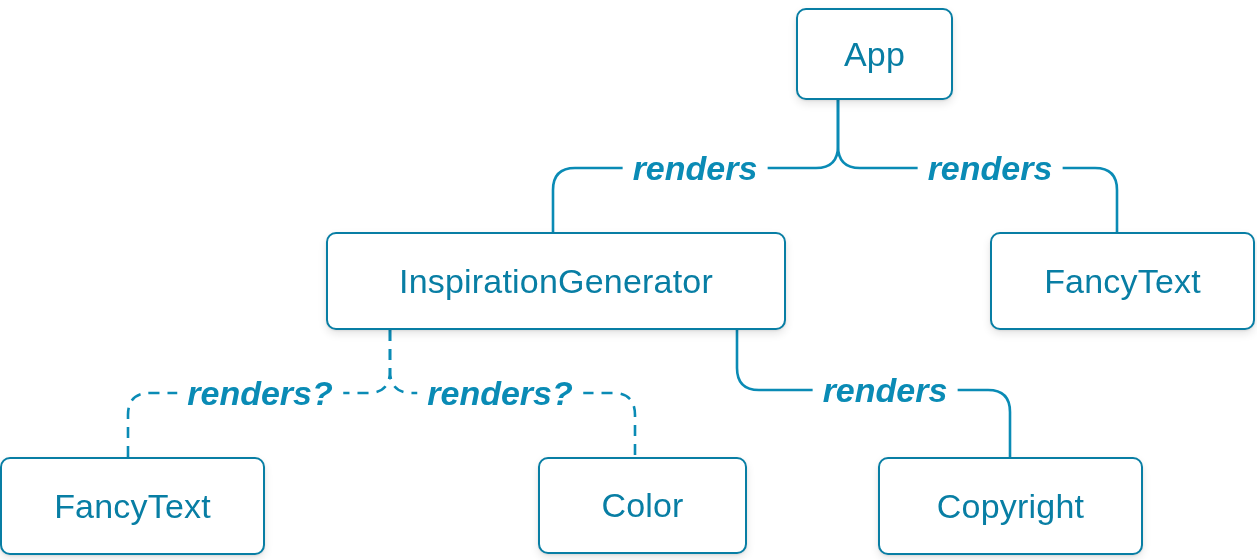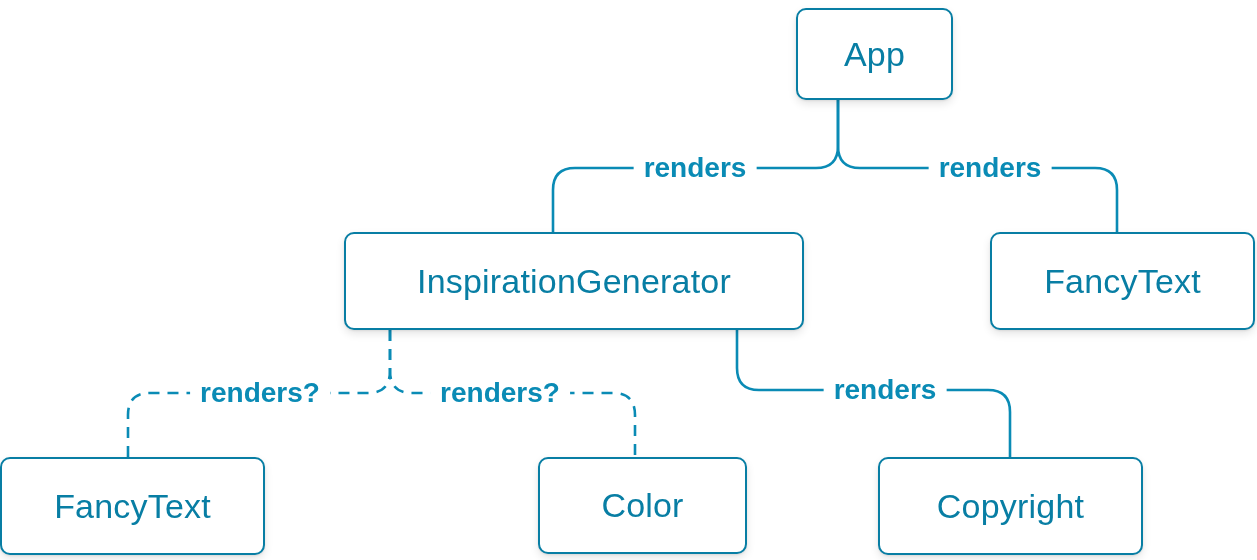--- a/index.html
+++ b/index.html
@@ -44,43 +44,44 @@
     box-shadow: 0 4px 8px rgba(0,0,0,0.10), 0 1px 2px rgba(0,0,0,0.08);
     box-sizing: border-box;
     white-space: nowrap;
   }
   .edge-label {
     position: absolute;
     transform: translate(-50%, -50%);
     background: #ffffff;
     padding: 2px 10px;
     color: #0a8bb5;
-    font-size: 28px;
+    font-size: 34px;
     font-weight: 600;
     white-space: nowrap;
+    font-style: italic;
   }
 </style>
 </head>
 <body>
 
 <div class="canvas">
 
   <svg class="edges-svg" viewBox="0 0 1257 560" xmlns="http://www.w3.org/2000/svg">
     <path class="edge solid" d="M 838 100 V 146 Q 838 168 816 168 H 575 Q 553 168 553 190 V 232"></path>
     <path class="edge solid" d="M 838 100 V 146 Q 838 168 860 168 H 1095 Q 1117 168 1117 190 V 232"></path>
     <path class="edge dashed" d="M 390 330 V 371 Q 390 393 368 393 H 150 Q 128 393 128 415 V 457"></path>
     <path class="edge dashed" d="M 390 330 V 371 Q 390 393 412 393 H 613 Q 635 393 635 415 V 457"></path>
     <path class="edge solid" d="M 737 330 V 368 Q 737 390 759 390 H 988 Q 1010 390 1010 412 V 457"></path>
   </svg>
 
   <div class="node" style="left:760px; top:8px; width:157px; height:92px;margin-left:36px;">
     <span>App</span>
   </div>
 
-  <div class="node" style="left:344px; top:232px; width:460px; height:98px;">
+  <div class="node" style="left:326px; top:232px; width:460px; height:98px;">
     <span>InspirationGenerator</span>
   </div>
 
   <div class="node" style="left:990px; top:232px; width:265px; height:98px;">
     <span>FancyText</span>
   </div>
 
   <div class="node" style="left:0px; top:457px; width:265px; height:98px;">
     <span>FancyText</span>
   </div>

